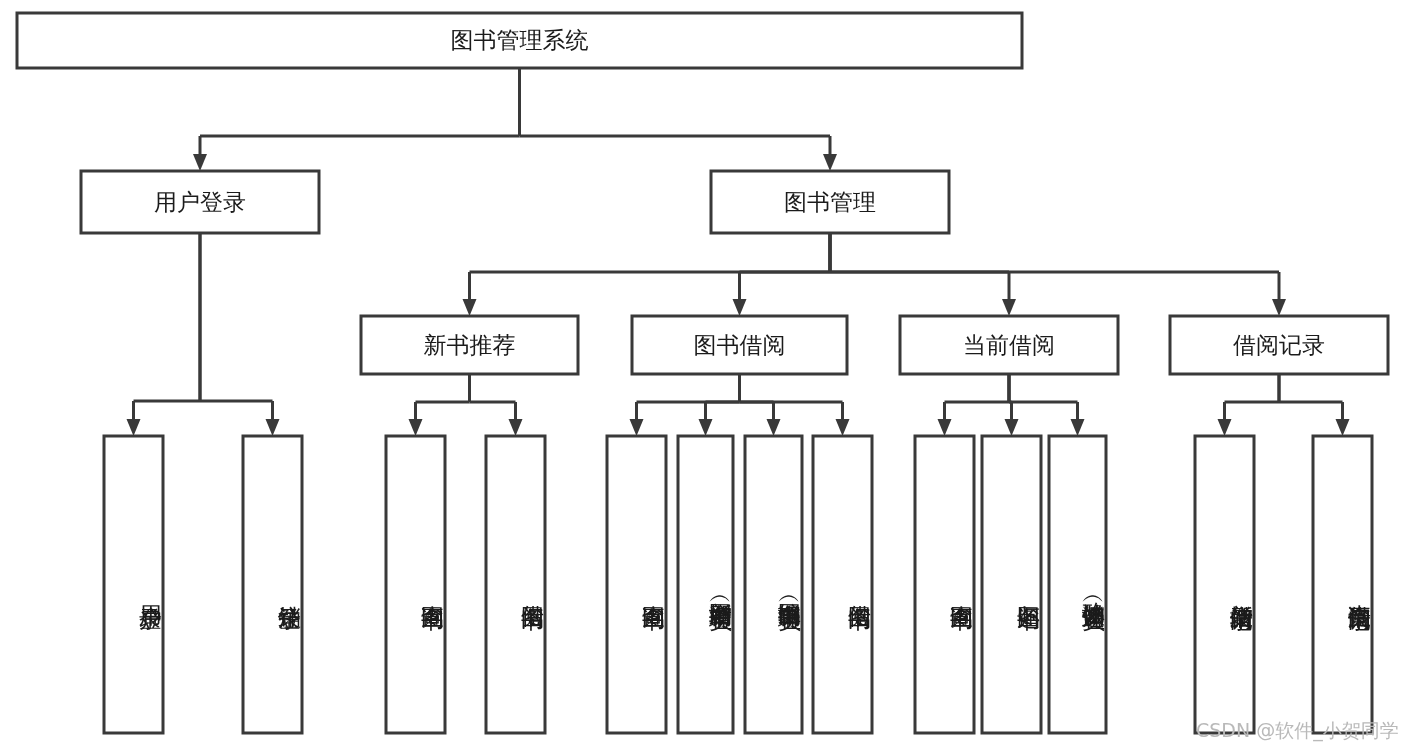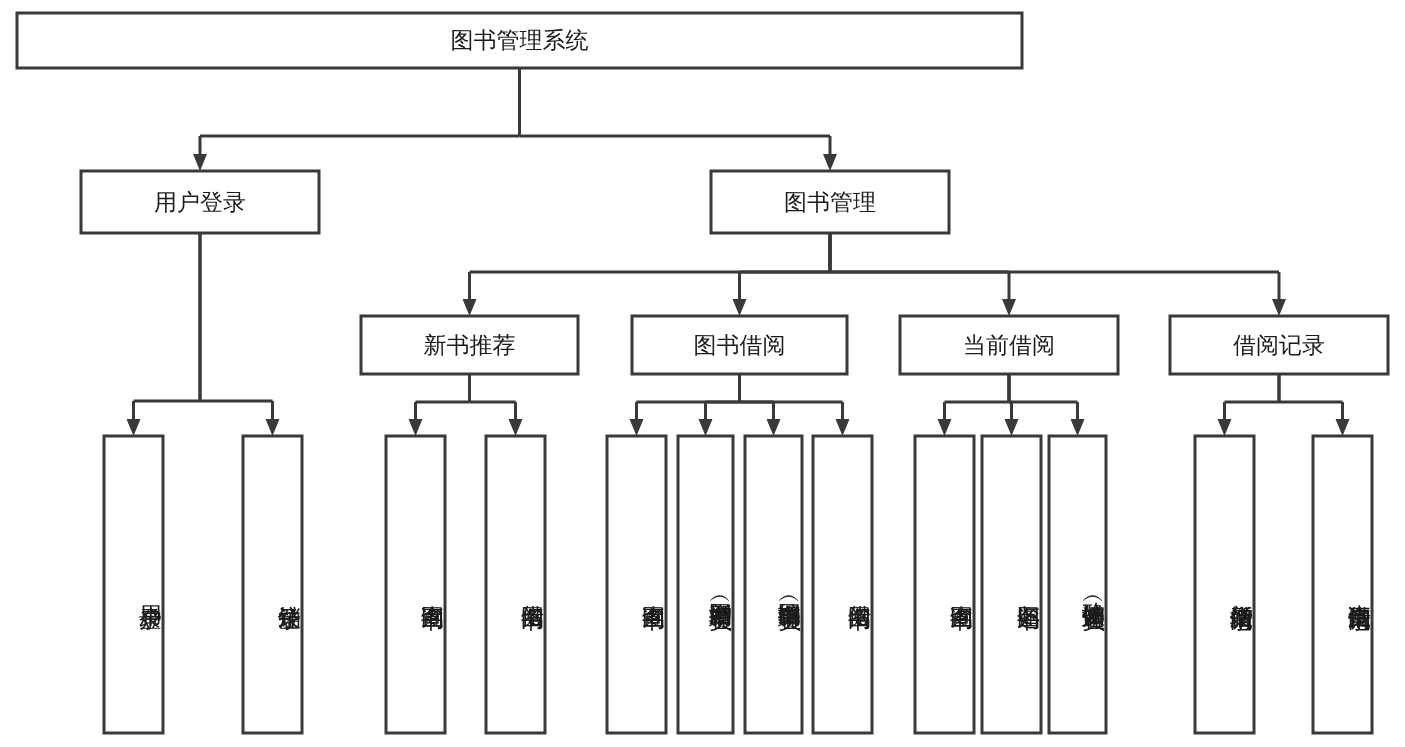--- a/index.html
+++ b/index.html
@@ -195,13 +195,14 @@
       <div class="leaf-label" style="left: 607px; top: 450px; width: 59px; height: 277px;">查询图书</div>
       <div class="leaf-label" style="left: 678px; top: 450px; width: 55px; height: 277px;">新增图书（管理员）</div>
       <div class="leaf-label" style="left: 745px; top: 450px; width: 57px; height: 277px;">编辑图书（管理员）</div>
       <div class="leaf-label" style="left: 813px; top: 450px; width: 59px; height: 277px;">借阅图书</div>
       <div class="leaf-label" style="left: 915px; top: 450px; width: 59px; height: 277px;">查询图书</div>
       <div class="leaf-label" style="left: 982px; top: 450px; width: 59px; height: 277px;">归还图书</div>
       <div class="leaf-label" style="left: 1049px; top: 450px; width: 57px; height: 277px;">确认归还（管理员）</div>
       <div class="leaf-label" style="left: 1195px; top: 450px; width: 59px; height: 277px;">新增借阅记录</div>
       <div class="leaf-label" style="left: 1313px; top: 450px; width: 59px; height: 277px;">查询借阅记录</div>
     </div>
+  <div class="watermark" style="left: 1196px; top: 718px;">CSDN @软件_小贺同学</div>
 </div>
 
 </body></html>

